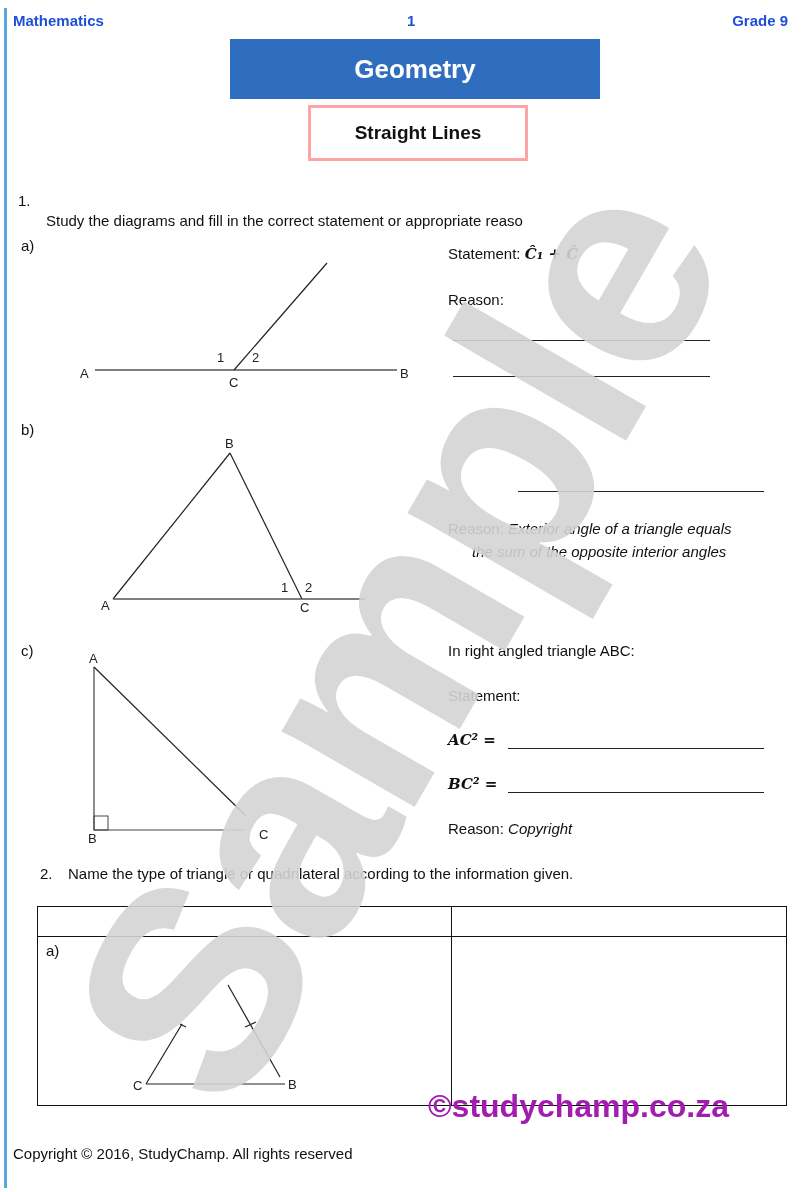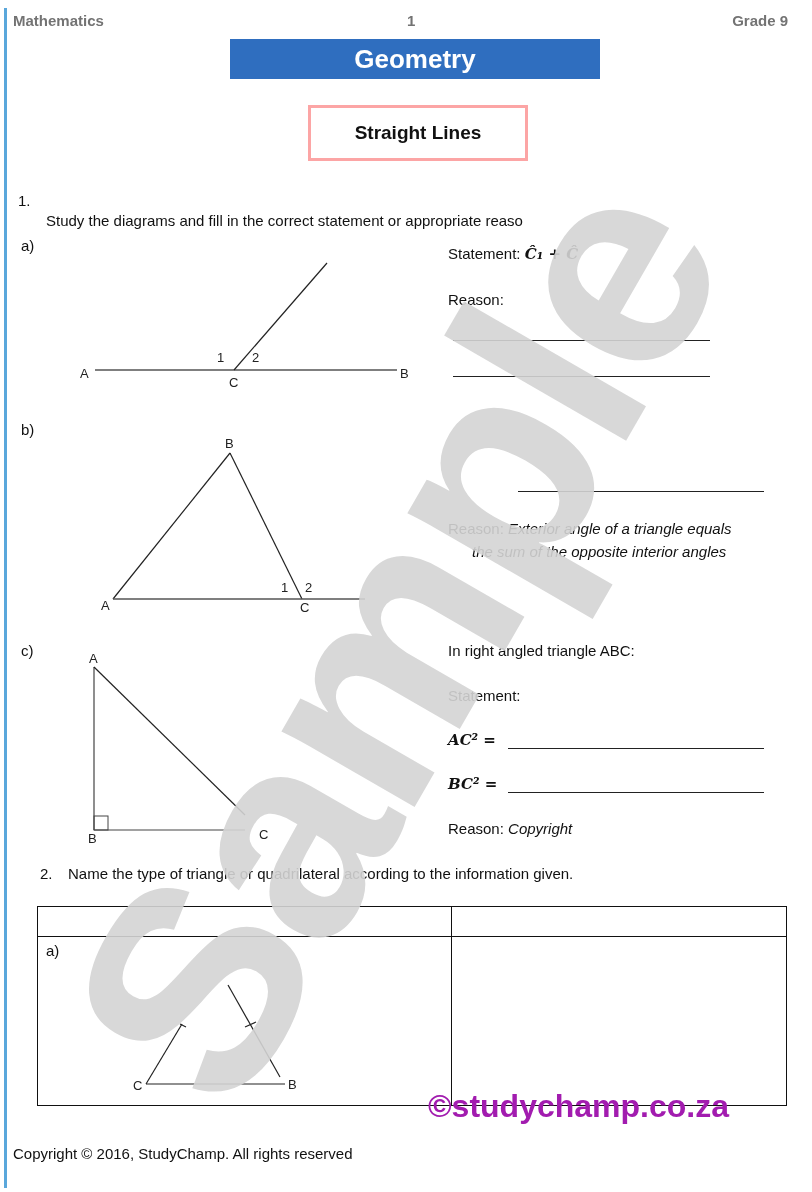--- a/index.html
+++ b/index.html
@@ -1,21 +1,21 @@
 <!DOCTYPE html>
 <html><head>
 <meta charset="utf-8">
 <style>
   html, body { margin:0; padding:0; }
   body { width:812px; height:1192px; background:#ffffff; position:relative; overflow:hidden;
          font-family:"Liberation Sans", sans-serif; color:#111; }
   .left-rule { position:absolute; left:4px; top:8px; width:3px; height:1180px; background:#5aa7db; }
-  .hdr { position:absolute; top:12px; font-weight:bold; font-size:15px; color:#737373; }
+  .hdr { position:absolute; top:12px; font-weight:bold; font-size:15px; color:#1d4ed8; }
   .hdr-left { left:13px; } .hdr-mid { left:407px; } .hdr-right { right:24px; }
-  .title-bar { position:absolute; left:230px; top:39px; width:370px; height:40px; background:#2f6ebf;
+  .title-bar { position:absolute; left:230px; top:39px; width:370px; height:60px; background:#2f6ebf;
                color:#fff; font-size:26px; font-weight:bold; display:flex; align-items:center; justify-content:center; }
   .subtitle-box { position:absolute; left:308px; top:105px; width:214px; height:50px; border:3px solid #fca5a5;
                   display:flex; align-items:center; justify-content:center; font-size:19px; font-weight:bold; }
   .txt { position:absolute; font-size:15px; white-space:nowrap; }
   .it { font-style:italic; }
   .math { font-family:"DejaVu Serif", serif; font-style:italic;font-weight:bold; }
   .blank { position:absolute; height:1px; background:#222; }
   svg.fig { position:absolute; overflow:visible; }
   svg.fig text { font-family:"Liberation Sans", sans-serif; font-size:13px; fill:#222; }
   .tbl { position:absolute; left:37px; top:906px; width:750px; height:200px; border:1px solid #111; box-sizing:border-box; }

